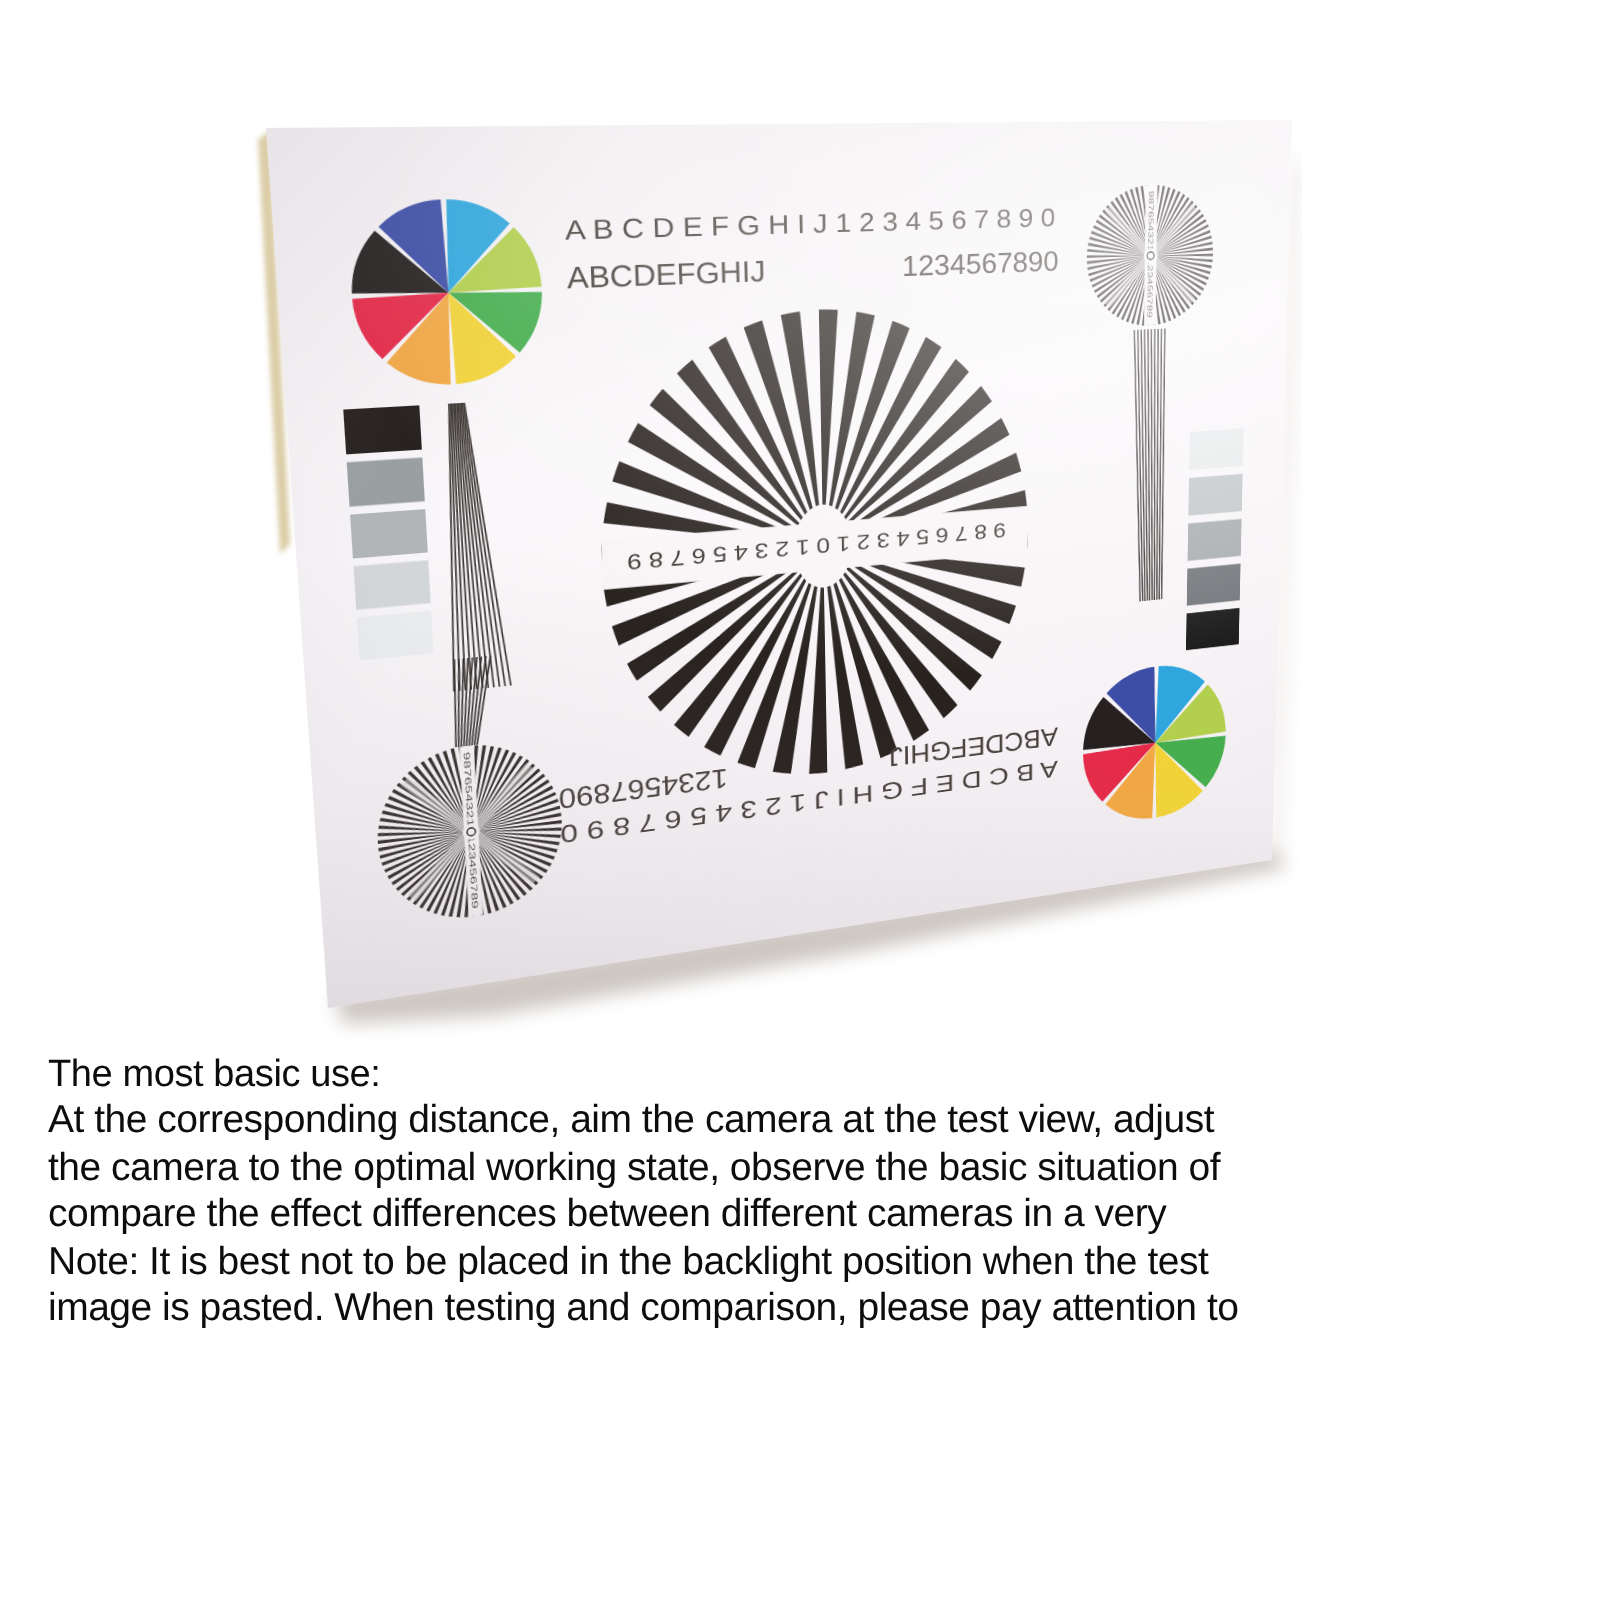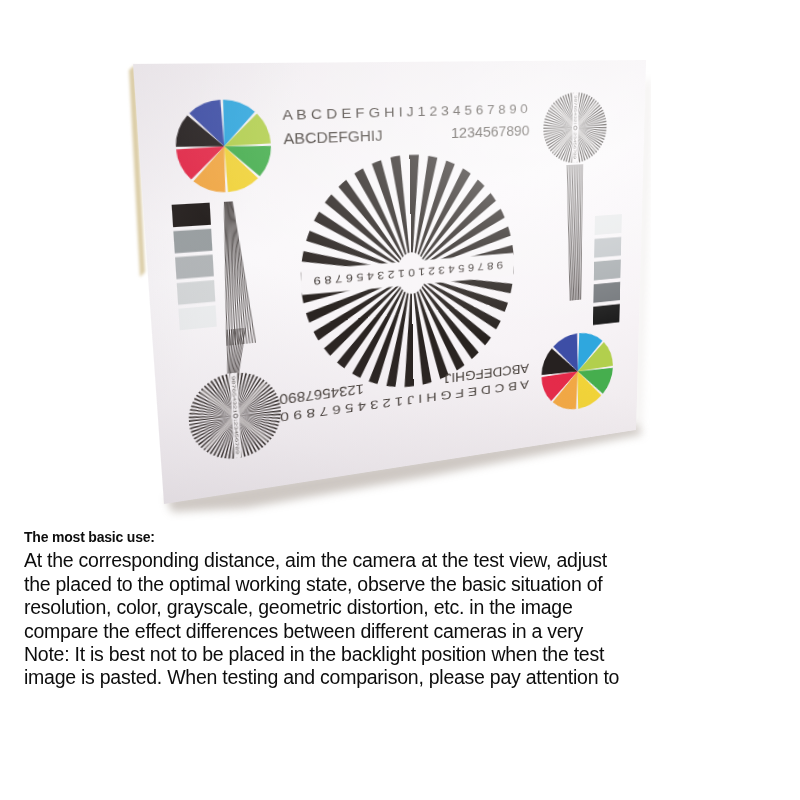--- a/index.html
+++ b/index.html
@@ -12,21 +12,21 @@
          transform:matrix3d(1.244423,0.01626,0,0.0003992, 0.109445,1.157133,0,0.00021729, 0,0,1,0, 133,64,0,1);
          background:linear-gradient(168deg,#f1edf0 0%,#faf8fa 38%,#f7f3f6 72%,#efeaed 100%);}
   .sheet svg{display:block;filter:blur(0.2px);}
   .sheet-shade{position:absolute;left:0;top:0;right:0;bottom:0;pointer-events:none;
      background:
        radial-gradient(120% 90% at 78% 16%, rgba(255,255,255,0.50), rgba(255,255,255,0) 60%),
        linear-gradient(205deg, rgba(0,0,0,0) 58%, rgba(140,130,142,0.10) 84%, rgba(130,120,132,0.18) 100%),
        linear-gradient(115deg, rgba(180,172,182,0.14), rgba(0,0,0,0) 22%);}
   .caption{position:absolute;left:24px;top:526px;width:770px;color:#0d0d0d;
            font-size:19.5px;line-height:23.4px;letter-spacing:-0.25px;}
-  .caption .title{font-weight:bold;font-size:14px;letter-spacing:-0.2px;}
+  .caption .title{font-weight:normal;font-size:19px;letter-spacing:-0.2px;}
   .caption .line{white-space:nowrap;}
 </style>
 </head>
 <body>
 
 <div class="stage">
 
   <div class="photo">
     <svg class="bg-svg" width="800" height="522">
       <defs>
@@ -339,19 +339,18 @@
             <text x="299" y="348" font-size="14.5" font-family="&quot;Liberation Sans&quot;,sans-serif" fill="#47403b" textLength="86" lengthAdjust="spacingAndGlyphs">1234567890</text>
           </g>
         </svg>
       <div class="sheet-shade"></div>
     </div>
   </div>
 
   <div class="caption">
     <div class="title">The most basic use:</div>
     <div class="line">At the corresponding distance, aim the camera at the test view, adjust</div>
-    <div class="line">the placed to the optimal working state, observe the basic situation of</div>
-    <div class="line">resolution, color, grayscale, geometric distortion, etc. in the image</div>
+    <div class="line">the camera to the optimal working state, observe the basic situation of</div>
     <div class="line">compare the effect differences between different cameras in a very</div>
     <div class="line">Note: It is best not to be placed in the backlight position when the test</div>
     <div class="line">image is pasted. When testing and comparison, please pay attention to</div>
   </div>
 </div>
 
 </body></html>

